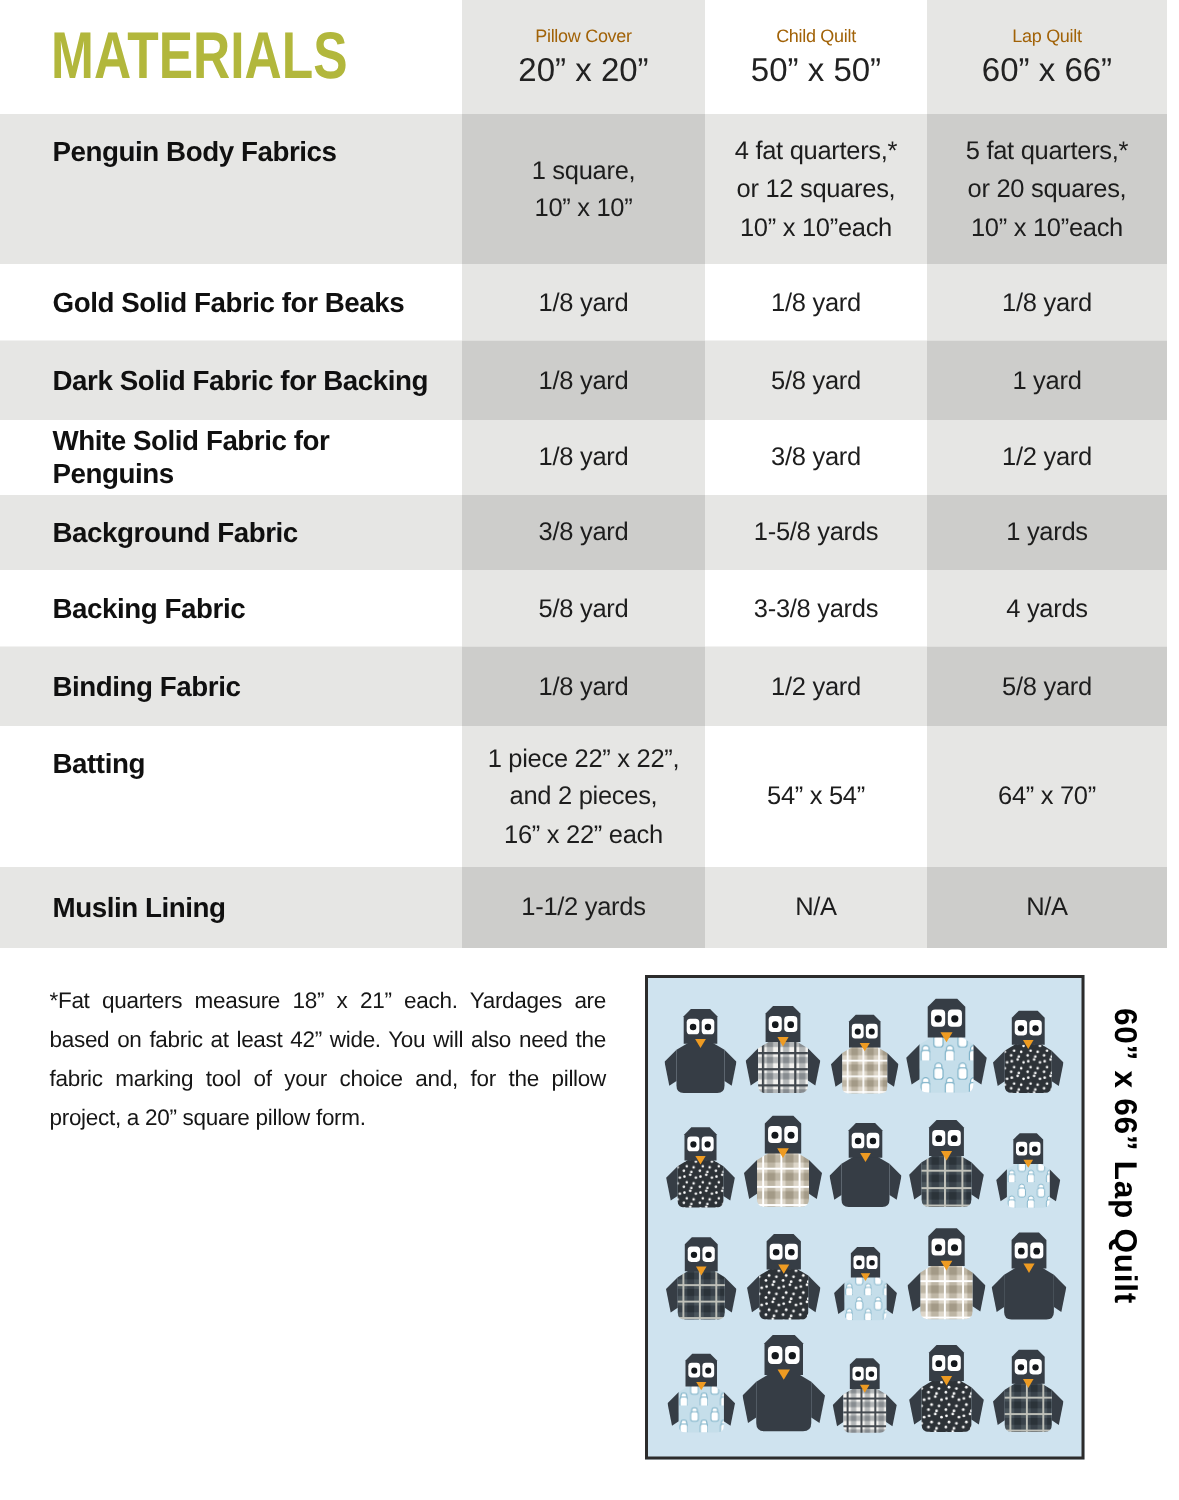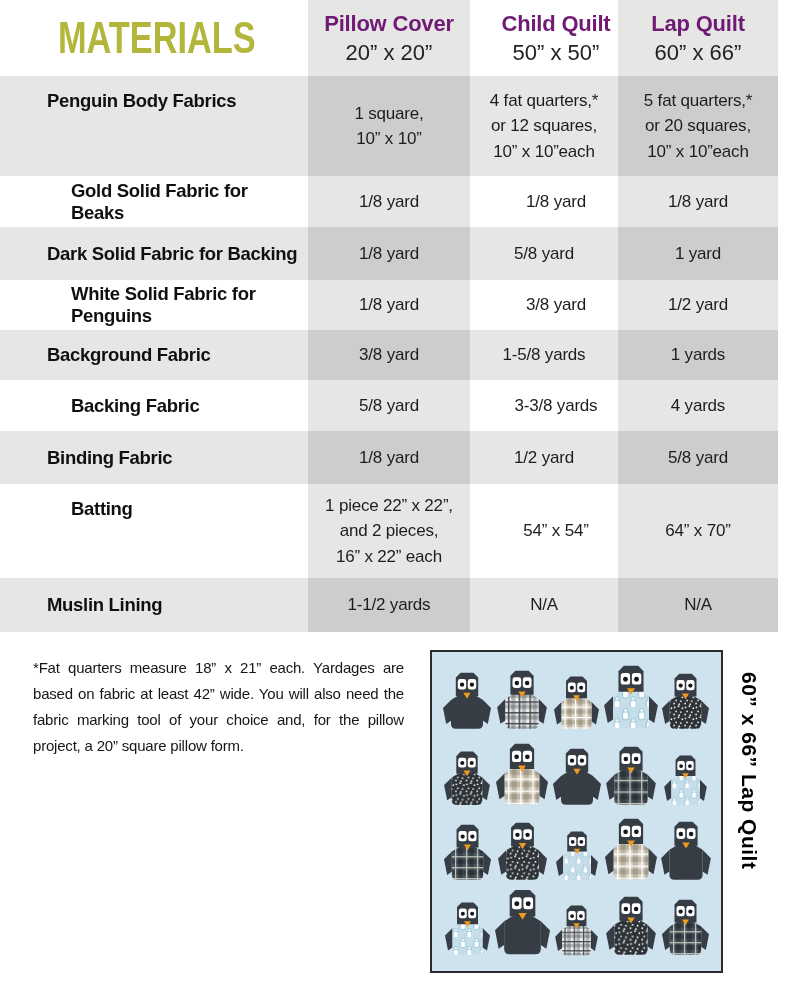--- a/index.html
+++ b/index.html
@@ -14,38 +14,38 @@
 
   
   .materials-table {
     position: absolute; left: 0; top: 0;
     display: grid;
     grid-template-columns: 308px 162px 148px 160px;
     grid-template-rows: 76px 100px 51px 53px 50px 50px 51px 53px 94px 54px;
     width: 778px;
   }
   .cell { display: flex; align-items: center; }
-  .cell.w  { background: #ffffff; margin-left: 24px; }
+  .cell.w  { background: #ffffff; }
   .cell.g1 { background: #e6e6e4; }
   .cell.g2 { background: #cdcdcb; }
 
   .title-cell { padding-left: 34px; }
   h1.materials {
     margin: 0; font-size: 44px; font-weight: bold;
     color: #b2b73c; letter-spacing: 0px;
     transform: scaleX(0.78); transform-origin: left center;
     white-space: nowrap;
   }
 
   .chead { flex-direction: column; justify-content: center; text-align: center; }
-  .chead .t { font-weight: bold; font-size: 22px; color: #701a75; letter-spacing: -0.2px; }
+  .chead .t { font-weight: normal; font-size: 12px; color: #a16207; letter-spacing: -0.2px; }
   .chead .s { font-size: 22px; color: #222; margin-top: 3px; }
 
   .label {
-    padding-left: 47px; padding-right: 8px;
+    padding-left: 35px; padding-right: 8px;
     font-weight: bold; font-size: 18.5px; color: #101010;
     letter-spacing: -0.3px; justify-content: flex-start;
     transform-origin: left center;
   }
   .label.top { align-items: flex-start; padding-top: 14px; }
 
   .val {
     justify-content: center; text-align: center;
     font-size: 17px; color: #1d1d1d;
     white-space: pre-line; line-height: 1.5; letter-spacing: -0.2px;

